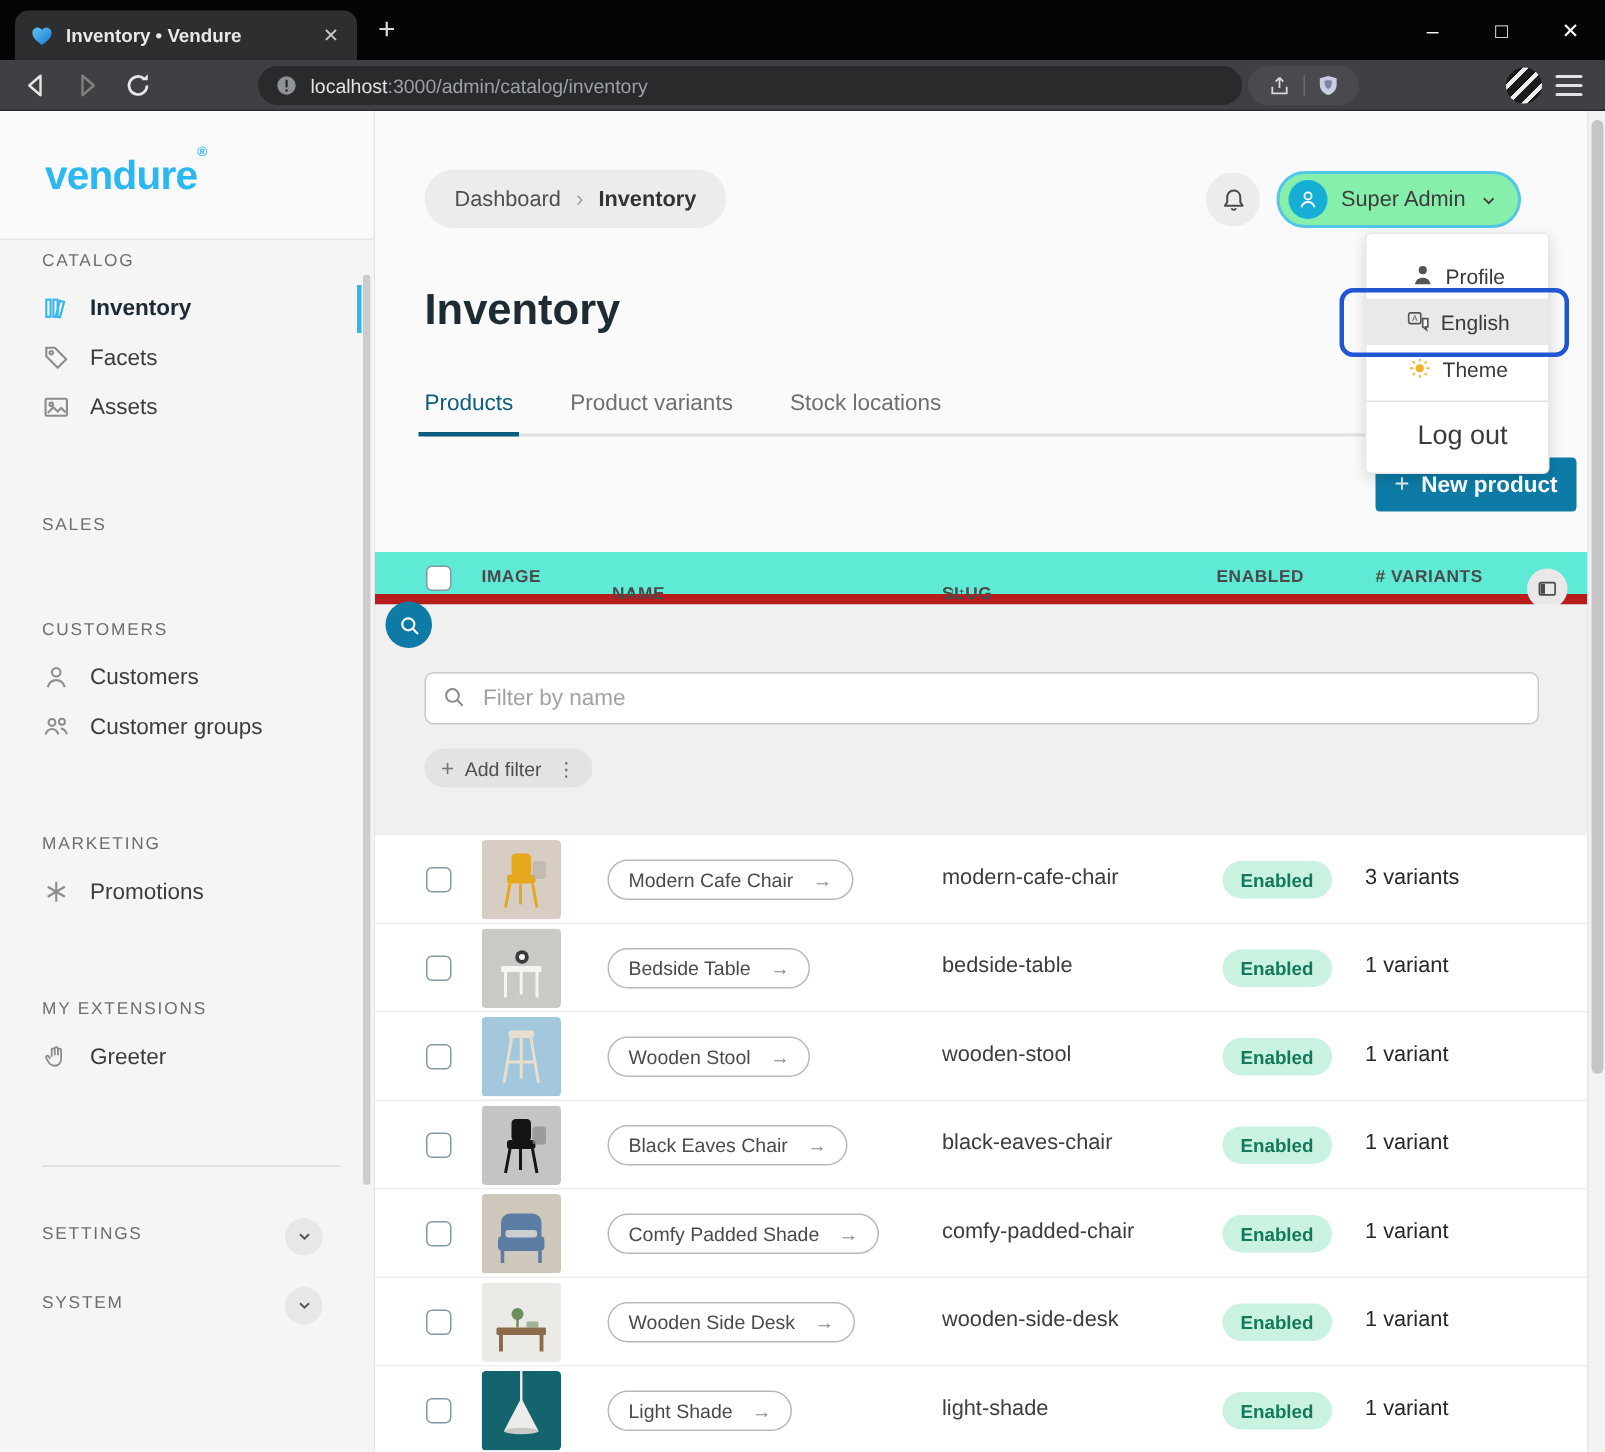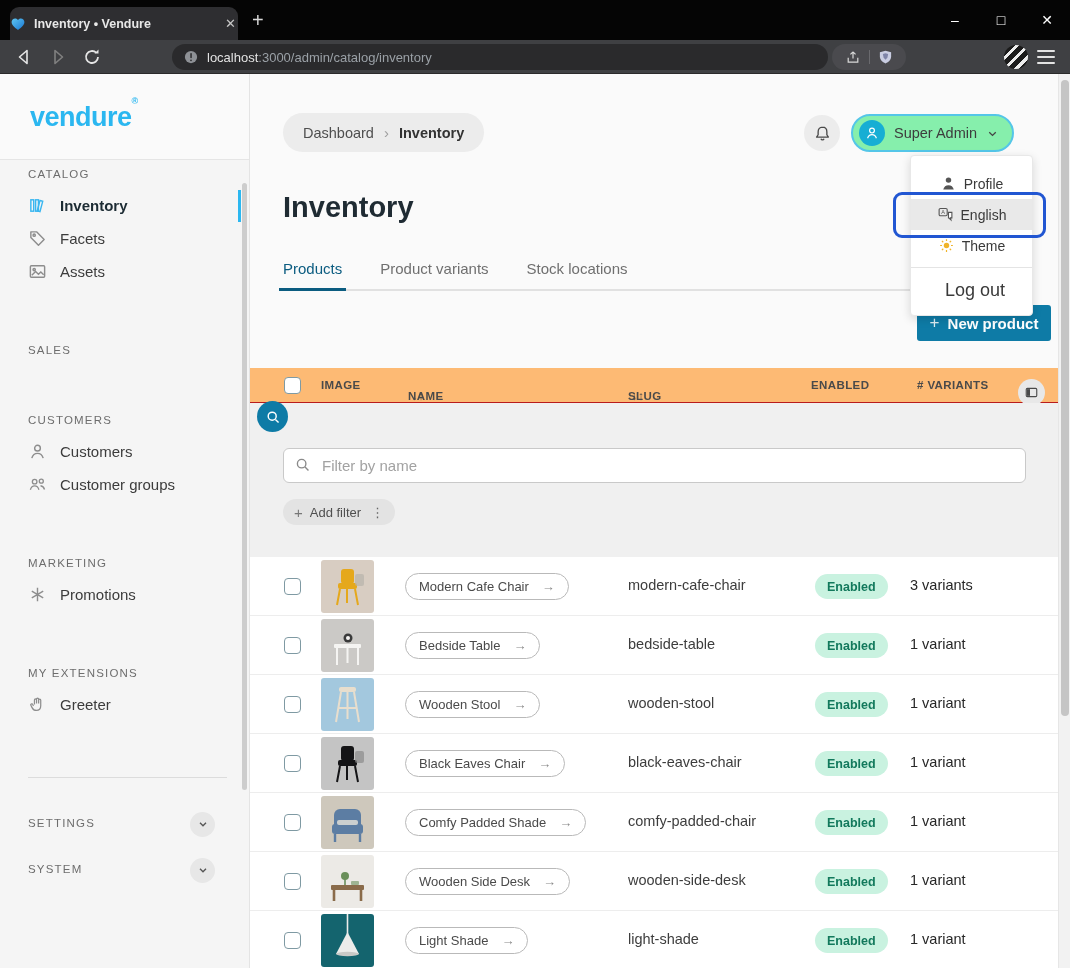--- a/index.html
+++ b/index.html
@@ -3,21 +3,21 @@
 <meta charset="utf-8">
 <style>
   html,body{margin:0;padding:0;}
   body{width:1070px;height:968px;overflow:hidden;position:relative;background:#fafafa;
        font-family:"Liberation Sans", sans-serif;-webkit-font-smoothing:antialiased;}
   svg{display:block}
 
   
   .titlebar{position:absolute;left:0;top:0;width:1070px;height:40px;background:#050505;}
   .tab{position:absolute;left:10px;top:7px;width:228px;height:33px;background:#2e2e31;
-       border-radius:9px 9px 0 0;display:flex;align-items:center;padding:0 0;box-sizing:border-box;}
+       border-radius:9px 9px 0 0;display:flex;align-items:center;padding:0 10px;box-sizing:border-box;}
   .tab-title{color:#e8e8e8;font-size:12.5px;font-weight:bold;margin-left:8px;flex:1;white-space:nowrap;overflow:hidden;}
   .tab-close{color:#c9c9c9;font-size:13px;padding:0 2px;}
   .newtab{position:absolute;left:252px;top:9px;color:#d8d8d8;font-size:20px;font-weight:300;}
   .win-controls{position:absolute;right:0;top:0;height:40px;display:flex;}
   .win-btn{width:46px;height:40px;display:flex;align-items:center;justify-content:center;color:#fff;font-size:14px;font-weight:300;}
   .toolbar{position:absolute;left:0;top:40px;width:1070px;height:34px;background:#3f4043;border-bottom:1px solid #2a2a2a;box-sizing:border-box;}
   .nav-btn{position:absolute;top:7px;width:20px;height:20px;}
   .url-pill{position:absolute;left:172px;top:4px;width:656px;height:26px;border-radius:13px;background:#2a2a2c;
             display:flex;align-items:center;padding:0 12px;box-sizing:border-box;gap:9px;}
   .url-text{font-size:13px;color:#9aa0a6;white-space:nowrap;}
@@ -65,21 +65,21 @@
   .user-name{font-size:14.5px;color:#3d3d3d;}
   .page-title{position:absolute;left:33px;top:117px;font-size:29px;font-weight:bold;color:#1f2b33;}
   .tabs{position:absolute;left:33px;top:186px;width:747px;display:flex;gap:38px;border-bottom:2px solid #e1e1e1;}
   .tab-item{font-size:15px;color:#6f6f6f;padding-bottom:12px;position:relative;cursor:pointer;}
   .tab-item.active{color:#0b5c80;font-weight:normal;}
   .tab-item.active::after{content:"";position:absolute;left:-4px;right:-4px;bottom:-2px;height:3px;background:#0b5c80;}
   .new-product{position:absolute;left:667px;top:231px;width:134px;height:36px;background:#0e7ba6;border-radius:3px;
                color:#fff;font-size:15px;font-weight:bold;display:flex;align-items:center;justify-content:center;gap:8px;cursor:pointer;}
   .new-product .plus{font-weight:normal;font-size:17px;opacity:.85;}
 
-  .thead{position:absolute;left:0;top:294px;width:808px;height:35px;background:#fdba74;border-bottom:1px solid #b91c1c;box-sizing:border-box;}
+  .thead{position:absolute;left:0;top:294px;width:808px;height:35px;background:#5eead4;border-bottom:7px solid #b91c1c;box-sizing:border-box;}
   .thead span{position:absolute;top:11px;font-size:11.5px;font-weight:bold;color:#4a4a4a;letter-spacing:.4px;}
   .cb{width:17px;height:17px;border:1.5px solid #7f9aa3;border-radius:4px;background:#fff;box-sizing:border-box;}
   .thead .cb{position:absolute;left:34px;top:9px;}
   .h-image{left:71px;} .h-name{left:158px;} .h-slug{left:378px;} .h-enabled{left:561px;} .h-variants{left:667px;}
   .sort{font-size:9px;color:#9a9a9a;letter-spacing:-1px;margin-left:4px;font-weight:normal;}
   .col-picker{position:absolute;left:768px;top:4px;width:27px;height:27px;border-radius:50%;background:#e8e8e8;
               display:flex;align-items:center;justify-content:center;color:#3f3f3f;}
   .search-fab{position:absolute;left:7px;top:327px;width:31px;height:31px;border-radius:50%;background:#0e7ba6;
               display:flex;align-items:center;justify-content:center;color:#fff;z-index:5;}
   .filter-area{position:absolute;left:0;top:329px;width:808px;height:154px;background:#f0f0f0;}

